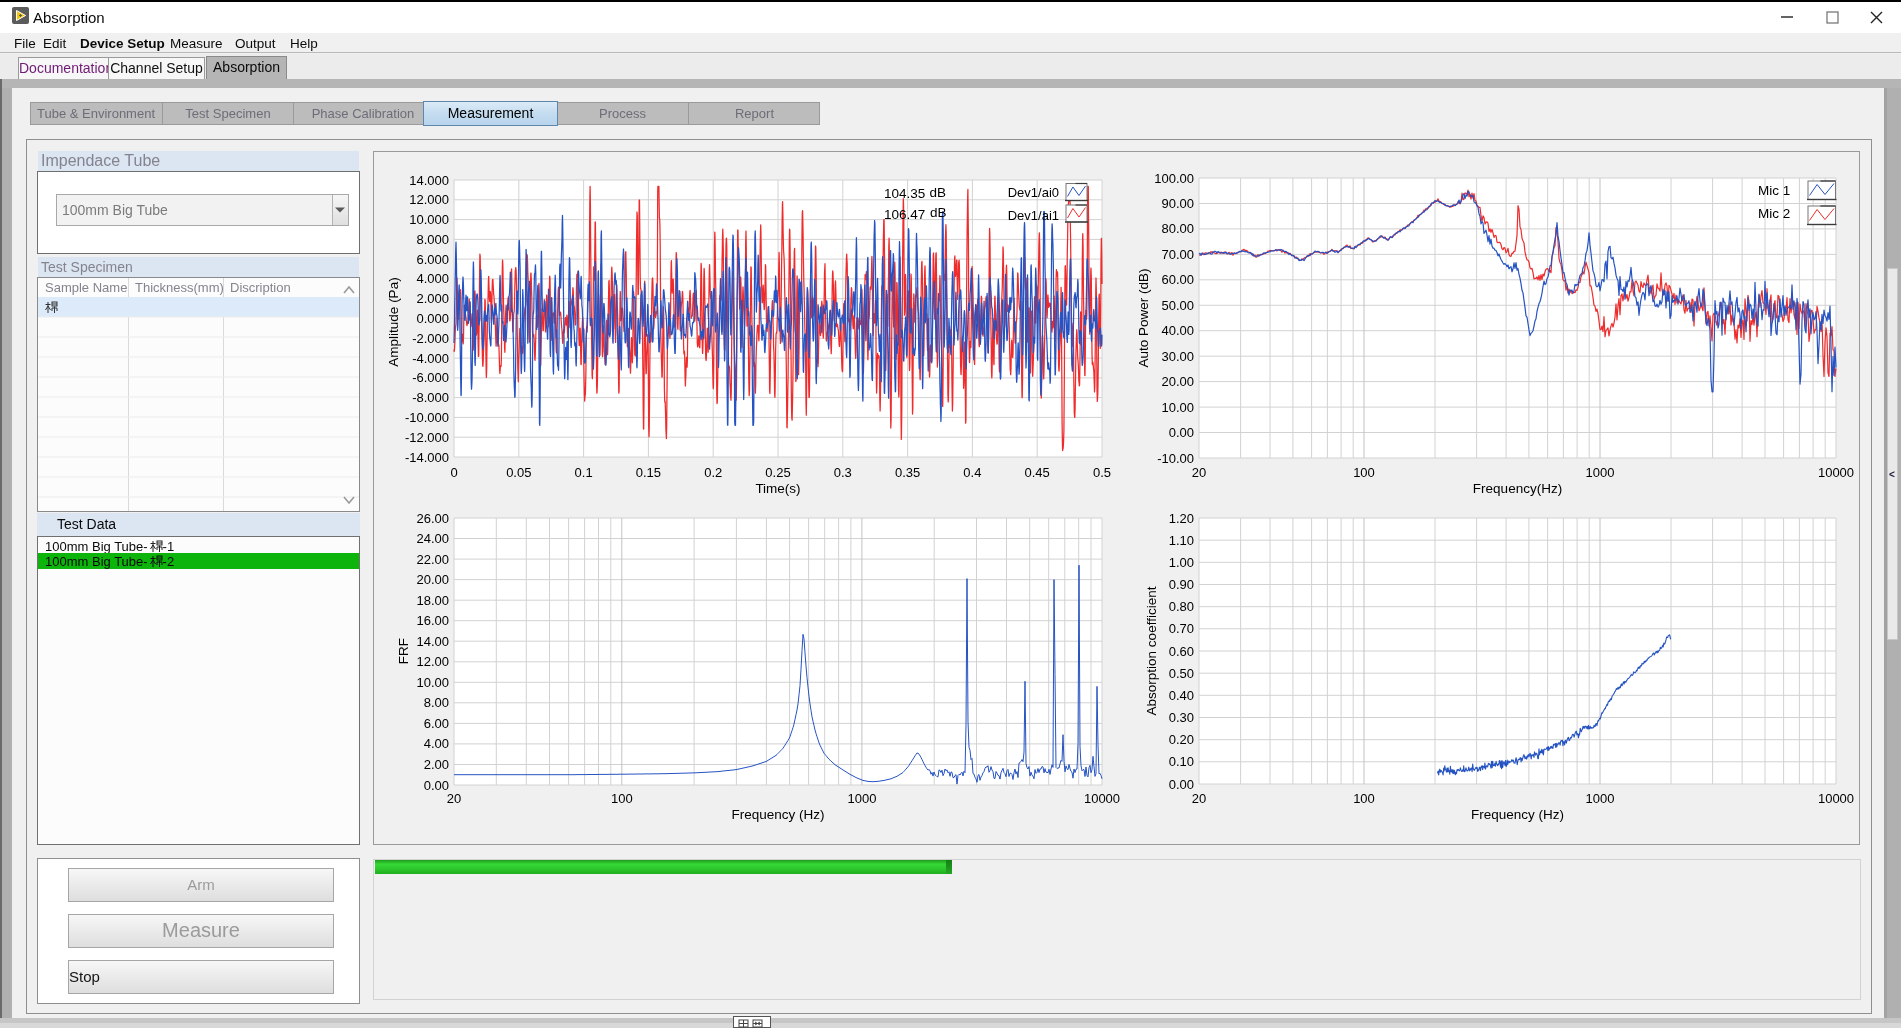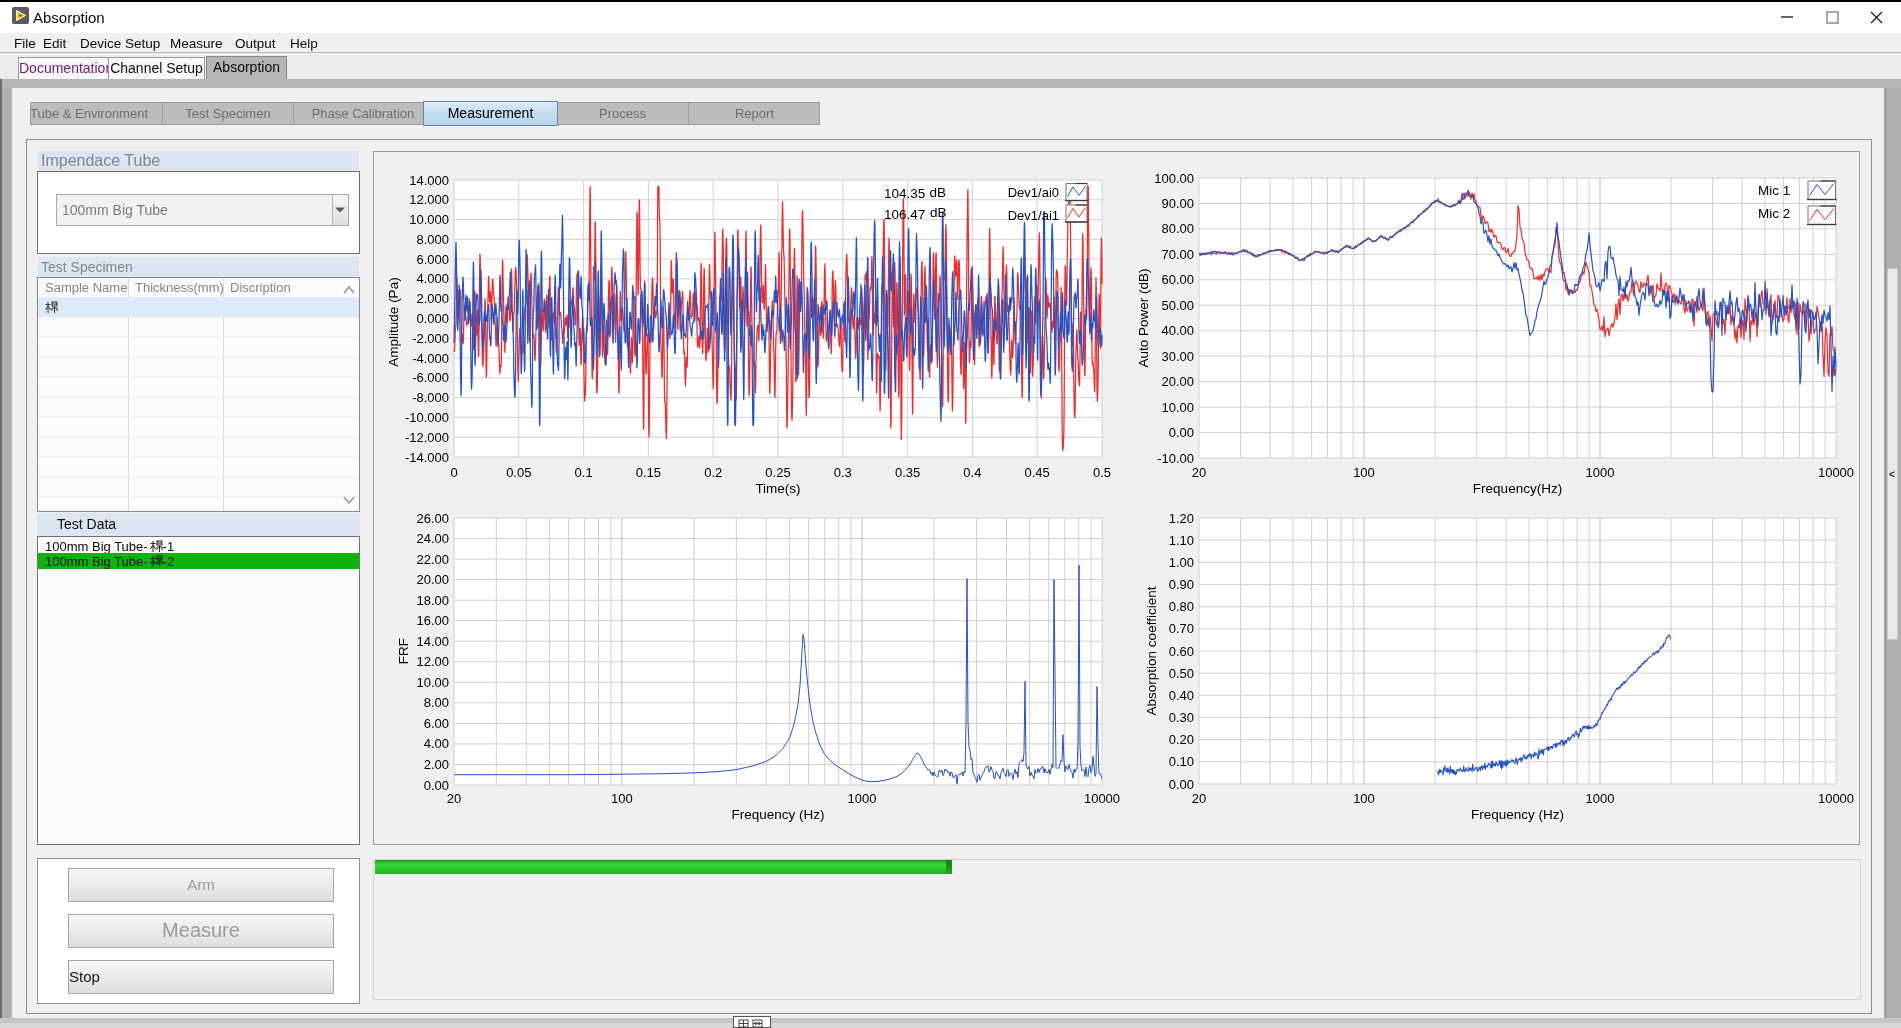--- a/index.html
+++ b/index.html
@@ -20,42 +20,42 @@
 <svg class="abs" style="left:1770px;top:2px" width="131" height="28">
 <line x1="11" y1="15" x2="23" y2="15" stroke="#222" stroke-width="1.4"></line>
 <rect x="57" y="10" width="11" height="11" fill="none" stroke="#6e6e6e" stroke-width="1.2"></rect>
 <path d="M101 10 L112 21 M112 10 L101 21" stroke="#222" stroke-width="1.4"></path>
 </svg>
 
 <div class="abs" style="left:0;top:33px;width:1901px;height:20px;background:#f0f0f0;border-bottom:1px solid #b9b9b9;"></div>
 <div class="abs" style="left:0;top:36px;width:500px;height:18px;font-size:13.5px;color:#0a0a0a;">
   <span style="position:absolute;left:14px;white-space:nowrap;">File</span>
   <span style="position:absolute;left:43px;white-space:nowrap;">Edit</span>
-  <span style="position:absolute;left:80px;white-space:nowrap;">Device Setup</span>
+  <span style="position:absolute;left:80px;white-space:nowrap;font-weight:bold;">Device Setup</span>
   <span style="position:absolute;left:170px;white-space:nowrap;">Measure</span>
   <span style="position:absolute;left:235px;white-space:nowrap;">Output</span>
   <span style="position:absolute;left:290px;white-space:nowrap;">Help</span>
 </div>
 
 <div class="abs" style="left:0;top:54px;width:1901px;height:25px;background:#ececec;"></div>
 <div class="abs" style="left:18px;top:57px;width:104px;height:22px;background:#f7f7f7;border:1px solid #9a9a9a;border-bottom:none;font-size:14px;color:#701a75;text-align:left;line-height:21px;">Documentation</div>
 <div class="abs" style="left:108px;top:57px;width:97px;height:36px;background:#f7f7f7;border:1px solid #9a9a9a;border-bottom:none;font-size:14px;color:#111;text-align:center;line-height:21px;">Channel Setup</div>
 <div class="abs" style="left:206px;top:56px;width:81px;height:23px;background:#b5b5b5;border:1px solid #8a8a8a;border-bottom:none;font-size:14px;color:#0a0a0a;text-align:center;line-height:21px;">Absorption</div>
 
 <div class="abs" style="left:0;top:79px;width:1901px;height:9px;background:#b5b5b5;"></div>
 
 <div class="abs" style="left:0;top:88px;width:12px;height:930px;background:#b0b0b0;"></div>
 <div class="abs" style="left:0;top:79px;width:2px;height:939px;background:#6a6a6a;"></div>
 <div class="abs" style="left:1884px;top:88px;width:17px;height:930px;background:#b0b0b0;"></div>
 
 <div class="abs" style="left:12px;top:88px;width:1872px;height:930px;background:#f0f0f0;"></div>
 
 <div class="abs" style="left:30px;top:102px;width:790px;height:23px;background:#bcbcbc;border:1px solid #9a9a9a;"></div>
 <div class="abs" style="left:30px;top:102px;height:23px;font-size:13px;color:#6d6d78;">
-  <span style="position:absolute;left:0;width:132px;line-height:23px;">Tube &amp; Environment</span>
+  <span style="position:absolute;left:0;width:132px;text-align:center;line-height:23px;">Tube &amp; Environment</span>
   <span style="position:absolute;left:132px;width:131px;text-align:center;line-height:23px;border-left:1px solid #9a9a9a;">Test Specimen</span>
   <span style="position:absolute;left:263px;width:139px;text-align:center;line-height:23px;border-left:1px solid #9a9a9a;">Phase Calibration</span>
   <span style="position:absolute;left:526px;width:132px;text-align:center;line-height:23px;border-left:1px solid #9a9a9a;">Process</span>
   <span style="position:absolute;left:658px;width:132px;text-align:center;line-height:23px;border-left:1px solid #9a9a9a;">Report</span>
 </div>
 <div class="abs" style="left:423px;top:101px;width:135px;height:25px;background:linear-gradient(180deg,#dcebf7 0%,#c4dcf0 50%,#b8d4ec 100%);border:1px solid #5d87ad;font-size:14px;color:#000;text-align:center;line-height:23px;">Measurement</div>
 
 <div class="abs" style="left:26px;top:139px;width:1846px;height:875px;border:1px solid #8f8f8f;"></div>
 
 <div class="abs" style="left:38px;top:151px;width:321px;height:20px;background:#dce5f2;font-size:16px;color:#84848e;line-height:20px;padding-left:3px;">Impendace Tube</div>

